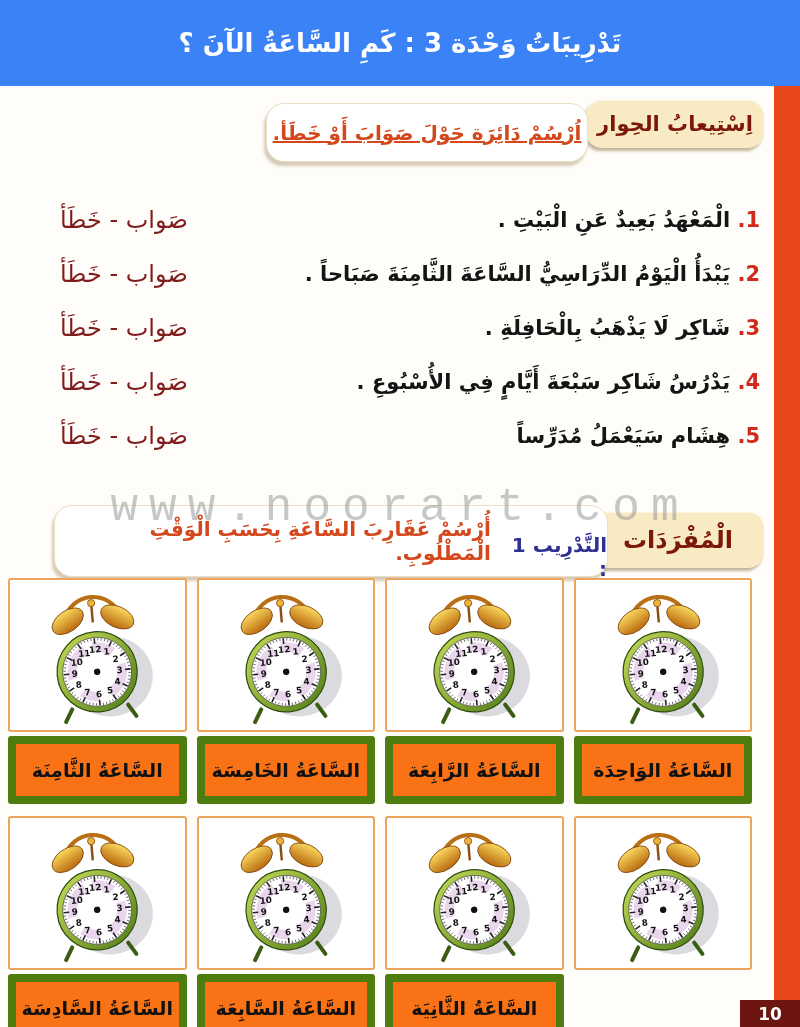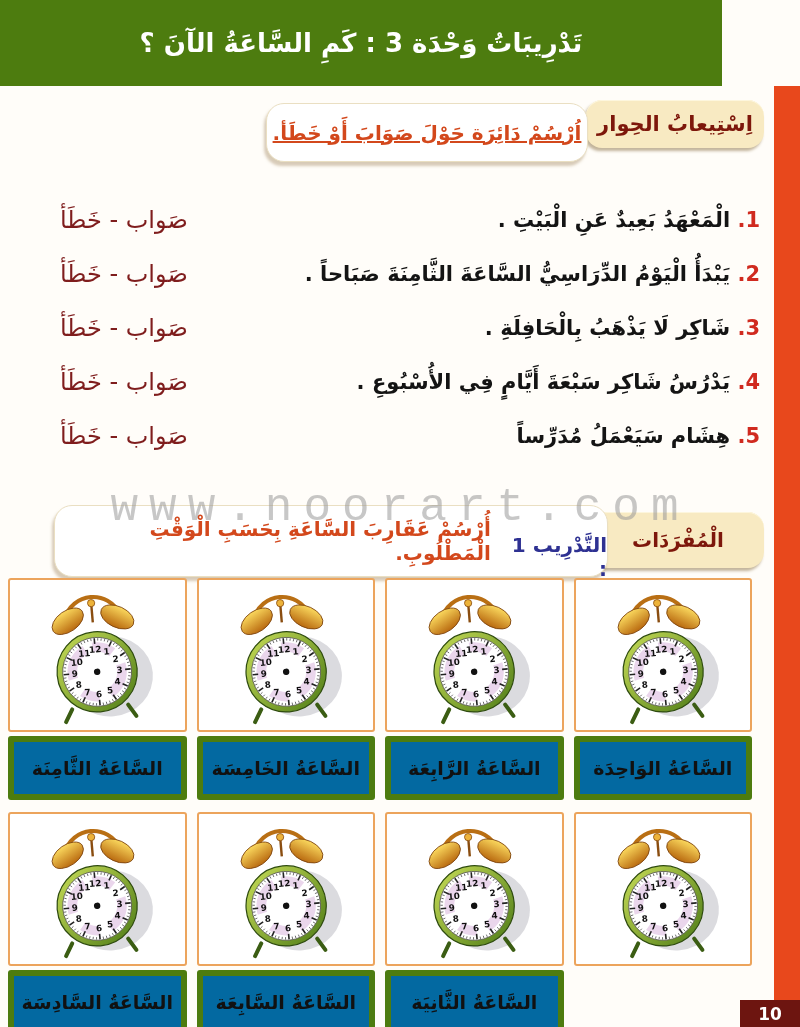--- a/index.html
+++ b/index.html
@@ -1,54 +1,54 @@
 <!DOCTYPE html>
 <html lang="ar"><head>
 <meta charset="utf-8">
 <style>
   html,body{margin:0;padding:0;background:#fff;}
   .page{position:relative;width:800px;height:1027px;background:#fffdf9;overflow:hidden;
         font-family:"DejaVu Sans",sans-serif;}
   
-  .header{position:absolute;top:0;left:0;width:722px;height:86px;background:#4d7c0f;
+  .header{position:absolute;top:0;left:0;width:800px;height:86px;background:#3b82f6;
           display:flex;align-items:center;justify-content:center;}
   .header .title{color:#fff;font-size:26px;font-weight:bold;direction:rtl;letter-spacing:.5px;}
   
   .strip{position:absolute;top:86px;right:0;width:26px;bottom:27px;background:#e8481c;}
   
   .watermark{position:absolute;top:482px;left:-14px;width:828px;text-align:center;z-index:40;
              font-family:"Liberation Mono",monospace;font-size:46px;letter-spacing:11px;
              color:#9a9a9a;opacity:.55;white-space:nowrap;pointer-events:none;}
   
   .tab{position:absolute;background:#f8eac2;border-radius:16px;
        box-shadow:-2px 3px 3px rgba(120,90,40,.45), inset 0 1px 0 #fdf6dd;
        color:#7d170b;font-weight:bold;display:flex;align-items:center;justify-content:center;direction:rtl;}
   #dlg-tab{top:100px;right:36px;width:178px;height:48px;font-size:21px;}
-  #voc-tab{top:512px;right:36px;width:172px;height:56px;font-size:20px;}
+  #voc-tab{top:512px;right:36px;width:172px;height:56px;font-size:24px;}
   
   .wbox{position:absolute;background:#fff;border:1px solid #eadfc2;border-radius:18px;
         box-shadow:-2px 4px 3px rgba(140,110,60,.35);
         display:flex;align-items:center;justify-content:center;direction:rtl;}
   #dlg-instr{top:103px;right:212px;width:320px;height:57px;color:#d3481c;font-size:20px;font-weight:bold;text-decoration:underline;}
   #voc-instr{top:505px;right:192px;width:552px;height:70px;font-size:20px;font-weight:bold;gap:8px;}
   #voc-instr .blue{color:#2e3192;margin-top:32px;}
   #voc-instr .orange{color:#d3481c;}
   
   .items{position:absolute;top:200px;right:40px;left:60px;direction:rtl;}
   .item-row{display:flex;justify-content:space-between;align-items:center;height:40px;margin-bottom:14px;}
   .statement{font-size:21px;font-weight:bold;color:#141414;direction:rtl;}
   .statement .num{color:#d02a1f;}
   .choices{font-size:24px;font-weight:normal;color:#7f1d1d;direction:rtl;white-space:nowrap;}
   
   .grid{position:absolute;top:578px;right:48px;left:8px;display:grid;
         grid-template-columns:repeat(4,1fr);gap:12px 10px;direction:rtl;}
   .cell{display:flex;flex-direction:column;gap:4px;}
   .clockbox{height:150px;border:2px solid #eca45c;border-radius:3px;background:#fff;
             display:flex;align-items:center;justify-content:center;}
-  .labelbox{height:52px;border:6px solid #4d7c0f;border-radius:3px;background:#0369a1;
+  .labelbox{height:52px;border:8px solid #4d7c0f;border-radius:3px;background:#f97316;
             display:flex;align-items:center;justify-content:center;
             font-size:19px;font-weight:bold;color:#111;direction:rtl;}
   svg.clock{height:146px;width:126px;}
   
   .pagenum{position:absolute;right:0;bottom:0;width:60px;height:27px;background:#6d1510;
            color:#fff;font-size:17px;font-weight:bold;display:flex;align-items:center;justify-content:center;}
 </style>
 </head>
 <body>
 

